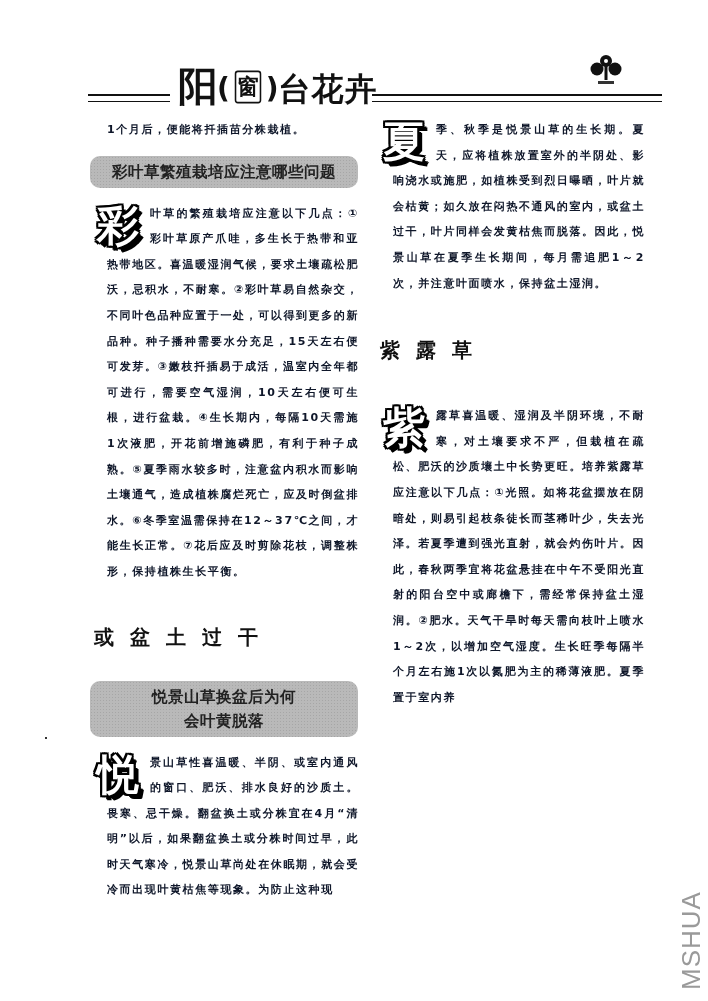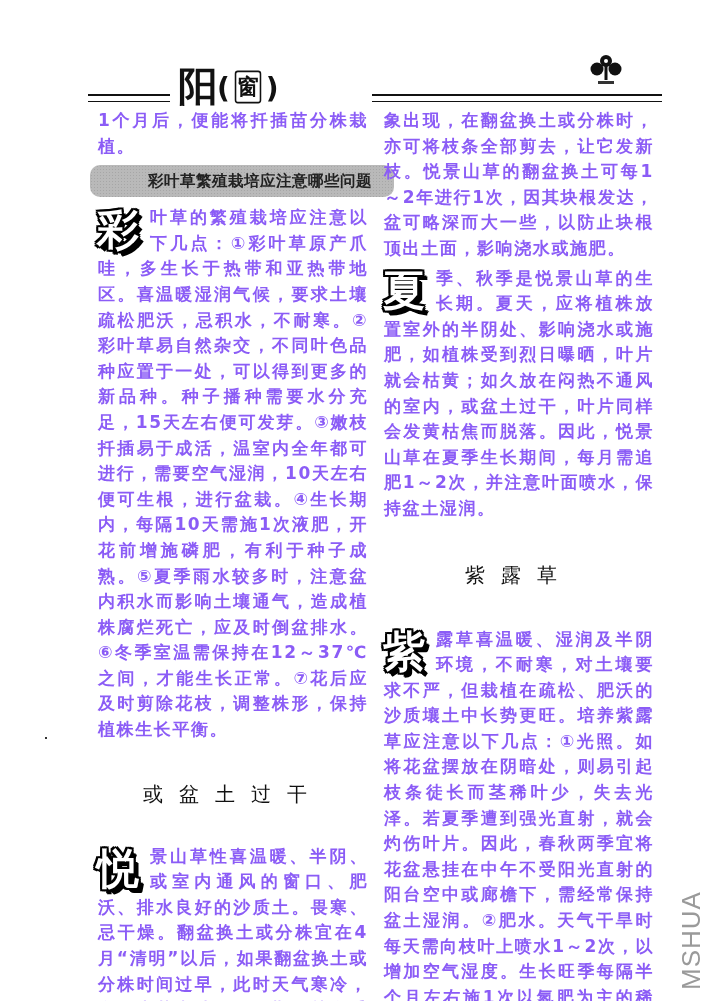--- a/index.html
+++ b/index.html
@@ -19,32 +19,32 @@
   .hdr-mid { font-size:28px; line-height:38px; font-weight:bold; display:inline-block;
              border:2px solid #111; border-radius:4px; padding:0 1px; margin:0 1px; transform:scale(0.78); }
   .hdr-rest { font-size:32px; line-height:38px; font-weight:bold; letter-spacing:1px; }
   .logo { position:absolute; left:498px; top:0px; width:40px; height:36px; }
 
   
   .col { position:absolute; top:104px; width:278px; }
   .col-left { left:94px; }
   .col-right { left:380px; }
 
-  .p { font-size:17px; line-height:25.6px; text-align:justify; text-align-last:auto;
-       letter-spacing:1.6px; font-weight:bold; color:#8b5cf6; margin:4px; }
+  .p { font-size:11px; line-height:25.6px; text-align:justify; text-align-last:auto;
+       letter-spacing:1.6px; font-weight:bold; color:#0f172a; margin:13px; }
   .p.last-left { text-align-last:left; }
 
   .subhead { background:#b9b9b9; border-radius:10px; color:#222; font-weight:bold;
              text-align:center; font-size:15.5px; letter-spacing:0.5px; margin:6px 0 8px -4px; width:268px;
              background-image:radial-gradient(#a6a6a6 1px, transparent 1px);
-             background-size:3px 3px;padding-left:36px; }
+             background-size:3px 3px; }
   .subhead.one { height:32px; line-height:32px; }
   .subhead.two { height:56px; line-height:24px; padding-top:4px; box-sizing:border-box; }
 
-  .section-title { text-align:center; font-size:20px; font-weight:normal; letter-spacing:16px; margin:8px; }
+  .section-title { text-align:left; font-size:20px; font-weight:bold; letter-spacing:16px; margin:0; }
 
   .dropcap { float:left; width:48px; height:46px; margin:2px 8px 0 0;
              font-family:"DejaVu Serif", serif; font-weight:900; font-size:42px; line-height:46px;
              color:#fff; text-align:center;
              text-shadow: -2px -2px 0 #000, 2px -2px 0 #000, -2px 2px 0 #000, 2px 2px 0 #000,
                           0 -2px 0 #000, 0 2px 0 #000, -2px 0 0 #000, 2px 0 0 #000,
                           4px 4px 0 #000, 5px 5px 0 #000; }
 
   .watermark { position:absolute; left:676px; top:880px; width:30px; height:110px;
                writing-mode:vertical-rl; transform:rotate(180deg);
@@ -57,20 +57,21 @@
 
 <div class="page">
 
   <div class="header">
     <div class="hdr-rule-left"></div>
     <div class="hdr-title">
       <span class="hdr-big">阳</span>
       <span class="hdr-paren">(</span>
       <span class="hdr-mid">窗</span>
       <span class="hdr-paren">)</span>
+      <span class="hdr-rest">台花卉</span>
     </div>
     <div class="hdr-rule-right"></div>
     <svg class="logo" viewBox="0 0 40 36">
       <circle cx="20" cy="9" r="6" fill="#111"></circle>
       <circle cx="11" cy="17" r="6.5" fill="#111"></circle>
       <circle cx="29" cy="17" r="6.5" fill="#111"></circle>
       <circle cx="20" cy="9" r="2" fill="#fff"></circle>
       <rect x="18.5" y="14" width="3" height="14" fill="#111"></rect>
       <rect x="12" y="29" width="16" height="3" fill="#333"></rect>
     </svg>
@@ -82,28 +83,31 @@
     <div class="subhead one">彩叶草繁殖栽培应注意哪些问题</div>
     <div>
       <span class="dropcap">彩</span>
       <p class="p last-left">叶草的繁殖栽培应注意以下几点：①彩叶草原产爪哇，多生长于热带和亚热带地区。喜温暖湿润气候，要求土壤疏松肥沃，忌积水，不耐寒。②彩叶草易自然杂交，不同叶色品种应置于一处，可以得到更多的新品种。种子播种需要水分充足，15天左右便可发芽。③嫩枝扦插易于成活，温室内全年都可进行，需要空气湿润，10天左右便可生根，进行盆栽。④生长期内，每隔10天需施1次液肥，开花前增施磷肥，有利于种子成熟。⑤夏季雨水较多时，注意盆内积水而影响土壤通气，造成植株腐烂死亡，应及时倒盆排水。⑥冬季室温需保持在12～37℃之间，才能生长正常。⑦花后应及时剪除花枝，调整株形，保持植株生长平衡。</p>
     </div>
 
     <div style="height:26px"></div>
     <p class="section-title">或盆土过干</p>
     <div style="height:24px"></div>
 
+    <div class="subhead two">
+      <div>悦景山草换盆后为何</div>
+      <div>会叶黄脱落</div>
+    </div>
     <div>
       <span class="dropcap">悦</span>
       <p class="p">景山草性喜温暖、半阴、或室内通风的窗口、肥沃、排水良好的沙质土。畏寒、忌干燥。翻盆换土或分株宜在4月“清明”以后，如果翻盆换土或分株时间过早，此时天气寒冷，悦景山草尚处在休眠期，就会受冷而出现叶黄枯焦等现象。为防止这种现</p>
     </div>
   </div>
 
   <div class="col col-right">
-    <p class="p last-left">象出现，在翻盆换土或分株时，亦可将枝条全部剪去，让它发新枝。悦景山草的翻盆换土可每1～2年进行1次，因其块根发达，盆可略深而大一些，以防止块根顶出土面，影响浇水或施肥。</p>
 
     <div>
       <span class="dropcap">夏</span>
       <p class="p last-left">季、秋季是悦景山草的生长期。夏天，应将植株放置室外的半阴处、影响浇水或施肥，如植株受到烈日曝晒，叶片就会枯黄；如久放在闷热不通风的室内，或盆土过干，叶片同样会发黄枯焦而脱落。因此，悦景山草在夏季生长期间，每月需追肥1～2次，并注意叶面喷水，保持盆土湿润。</p>
     </div>
 
     <div style="height:28px"></div>
     <p class="section-title">紫露草</p>
     <div style="height:26px"></div>
 

